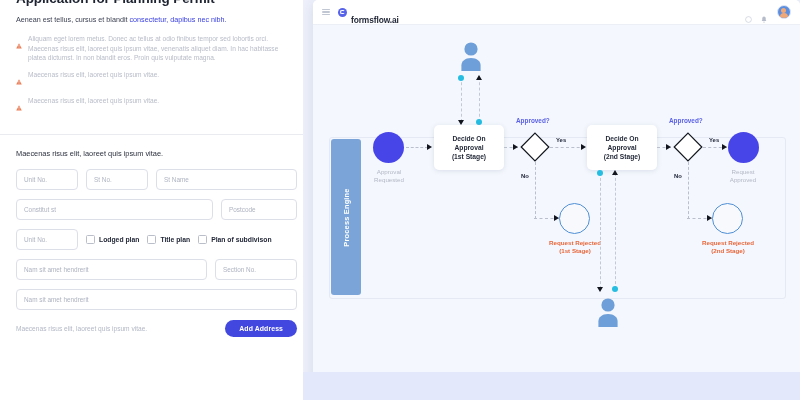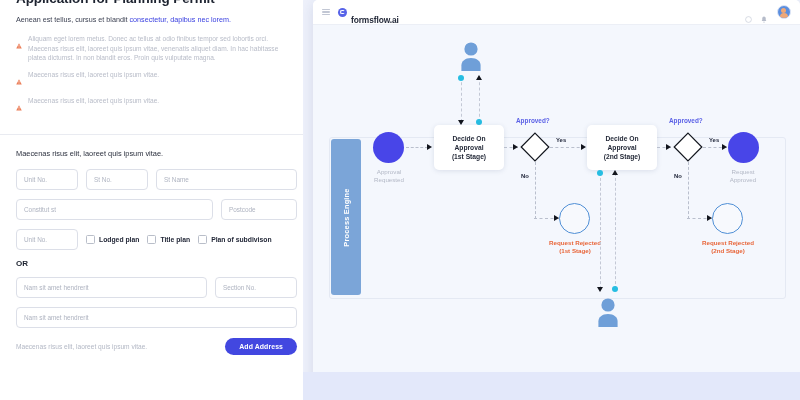--- a/index.html
+++ b/index.html
@@ -153,21 +153,21 @@
 </style>
 </head>
 <body>
 
 <div id="left-panel">
  <div class="lp-inner">
 
   <div class="sec-a">
     <div class="form-title">Application for Planning Permit</div>
 
-    <p class="lede"><span>Aenean est tellus, cursus et blandit </span><span class="lnk">consectetur, dapibus nec lorem.</span></p>
+    <p class="lede"><span>Aenean est tellus, cursus et blandit </span><span class="lnk">consectetur, dapibus nec nibh.</span></p>
 
     <ul class="warn-list">
       <li class="warn-li">
         <span class="warn-ico">
           <svg width="6" height="6" viewBox="0 0 10 10">
                 <path d="M5 0.6 9.6 9H0.4z" fill="#e8663a" opacity=".85"></path>
                 <rect x="4.5" y="3.3" width="1" height="2.8" fill="#fff"></rect>
                 <rect x="4.5" y="6.7" width="1" height="1" fill="#fff"></rect>
               </svg>
         </span>
@@ -221,21 +221,20 @@
       <div class="cbx">
         <span class="cb"></span>
         <span class="cb-l">Title plan</span>
       </div>
       <div class="cbx">
         <span class="cb"></span>
         <span class="cb-l">Plan of subdivison</span>
       </div>
     </div>
 
-    <div class="or-lbl">OR</div>
 
     <div class="row">
       <div class="fld f-wide">Nam sit amet hendrerit</div>
       <div class="fld f-sec">Section No.</div>
     </div>
 
     <div class="row">
       <div class="fld f-wide">Nam sit amet hendrerit</div>
     </div>
 

